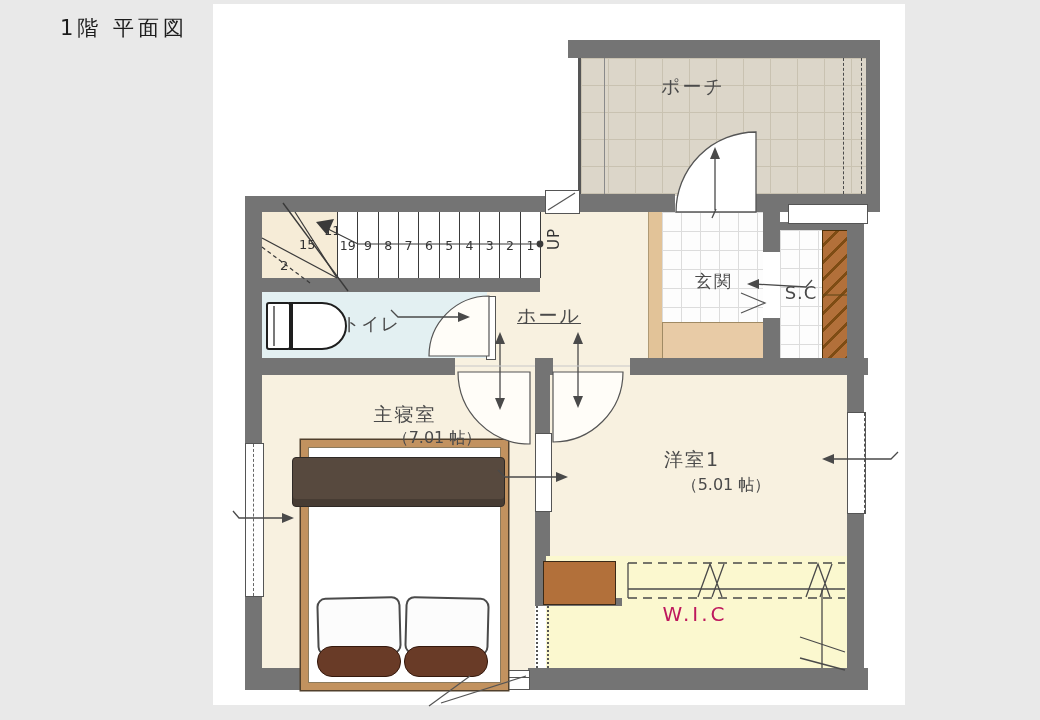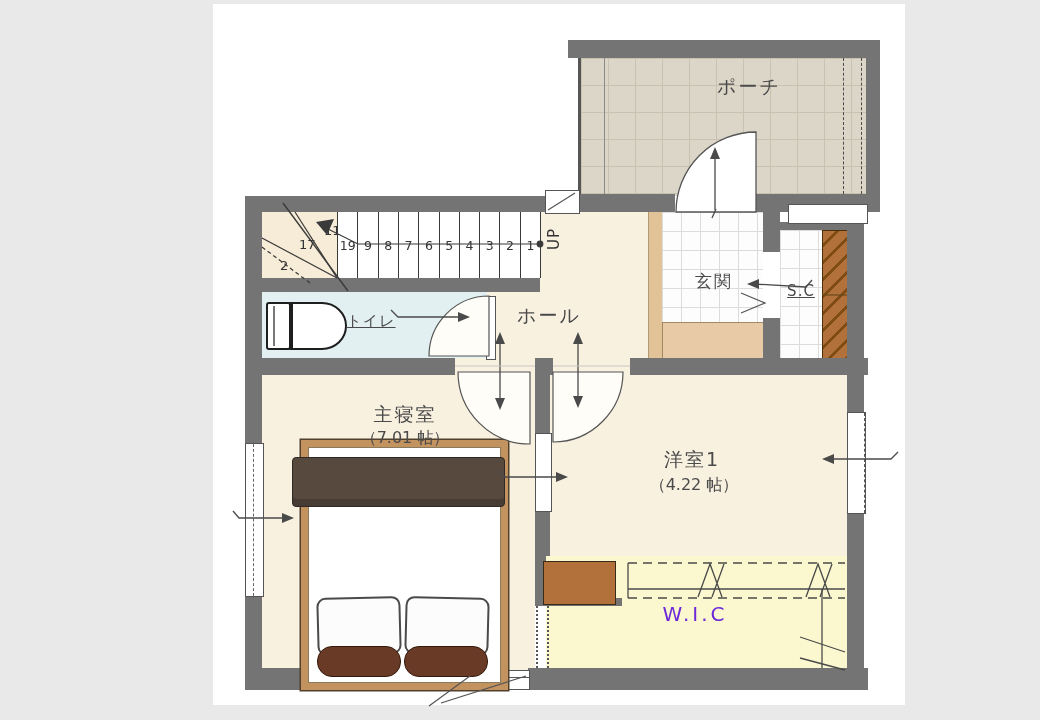--- a/index.html
+++ b/index.html
@@ -34,43 +34,44 @@
   .tread{flex:1;border-left:1.4px solid #3a3a3a;display:flex;align-items:center;justify-content:center;
     font-size:12.5px;color:#333;}
   .winder-num{position:absolute;font-size:13px;color:#333;}
   .winder-num:nth-child(1){left:324px;top:223px;}
   .winder-num:nth-child(2){left:299px;top:237px;}
   .winder-num:nth-child(3){left:280px;top:258px;}
   
   .room-label{position:absolute;transform:translateX(-50%);white-space:nowrap;color:#4a4a4a;
     letter-spacing:2px;font-size:19px;z-index:30;}
   .room-size{position:absolute;transform:translateX(-50%);white-space:nowrap;color:#4a4a4a;
-    font-size:16px;z-index:30;}
-  .small-label{font-size:15px;text-decoration:underline;}
+    font-size:16px;z-index:30;margin-left:32px;}
+  .small-label{font-size:18px;}
   .up-label{position:absolute;left:543px;top:230px;font-size:15px;color:#333;
     transform:rotate(-90deg);transform-origin:center;z-index:30;letter-spacing:1px;}
-  .wic-label{position:absolute;transform:translateX(-50%);font-size:20px;color:#6d28d9;
+  .wic-label{position:absolute;transform:translateX(-50%);font-size:20px;color:#be185d;
     letter-spacing:3px;z-index:30;}
   
   .bed-frame{position:absolute;left:301px;top:440px;width:193px;height:236px;background:#fff;
     border:7px solid #c2925f;box-shadow:0 0 0 1.5px #51402c, inset 0 0 0 1px #8c7a5c;z-index:12;}
   .blanket{position:absolute;left:292px;top:457px;width:211px;height:48px;background:#57493e;
     border:1px solid #2f2a26;border-radius:4px;box-shadow:inset 0 -7px 0 #473c33;z-index:13;}
   .pillow{position:absolute;width:80px;height:54px;background:#fcfcfc;border:2px solid #4a4a4a;
     border-radius:9px;z-index:13;}
   .bolster{position:absolute;width:82px;height:29px;background:#693b27;border:1.5px solid #35190d;
     border-radius:15px;z-index:14;}
   .dresser{position:absolute;left:543px;top:561px;width:71px;height:42px;background:#b2703a;
     border:1.5px solid #3a2a18;z-index:12;}
   .overlay{position:absolute;left:0;top:0;z-index:20;pointer-events:none;}
 </style>
 </head>
 <body>
 
 <div class="page">
+  <div class="page-title">1階 平面図</div>
   <div class="canvas"></div>
 
   <div class="tile-porch abs" style="left:581px;top:58px;width:285px;height:138px;"></div>
   <div class="floor-cream abs" style="left:262px;top:212px;width:386px;height:163px;"></div>
   <div class="strip-beige abs" style="left:648px;top:212px;width:14px;height:146px;"></div>
   <div class="tile-white abs" style="left:662px;top:212px;width:101px;height:146px;"></div>
   <div class="step-beige abs" style="left:662px;top:322px;width:101px;height:36px;"></div>
   <div class="tile-white abs" style="left:780px;top:230px;width:42px;height:128px;"></div>
   <div class="hatch-sc abs" style="left:822px;top:230px;width:25px;height:128px;"></div>
   <div class="floor-winder abs" style="left:262px;top:212px;width:75px;height:66px;"></div>
@@ -130,21 +131,21 @@
       <div class="tread">4</div>
       <div class="tread">5</div>
       <div class="tread">6</div>
       <div class="tread">7</div>
       <div class="tread">8</div>
       <div class="tread">9</div>
       <div class="tread">19</div>
     </div>
   <div>
       <div class="winder-num">11</div>
-      <div class="winder-num">17</div>
+      <div class="winder-num">15</div>
       <div class="winder-num">2</div>
     </div>
   <div class="up-label">UP</div>
 
   <div class="bed-frame"></div>
   <div class="blanket"></div>
   <div class="pillow" style="left:317px;top:597px;transform:rotate(-1.5deg);"></div>
   <div class="pillow" style="left:405px;top:597px;transform:rotate(1.5deg);"></div>
   <div class="bolster" style="left:317px;top:646px;"></div>
   <div class="bolster" style="left:404px;top:646px;"></div>
@@ -212,23 +213,23 @@
       <line x1="628" y1="563" x2="628" y2="598"></line>
       <line x1="628" y1="589" x2="845" y2="589"></line>
       <path d="M698,597 L710,564 L722,597 M712,597 L724,564"></path>
       <path d="M806,597 L818,564 L830,597 M820,597 L832,564"></path>
       <line x1="822" y1="589" x2="822" y2="668"></line>
       <line x1="800" y1="637" x2="845" y2="652"></line>
       <line x1="800" y1="658" x2="845" y2="670"></line>
     </g>
   </svg>
 
-  <div class="room-label" style="left:749px;top:74px;">ポーチ</div>
+  <div class="room-label" style="left:693px;top:74px;">ポーチ</div>
   <div class="room-label" style="left:714px;top:270px;font-size:17px;">玄関</div>
   <div class="room-label small-label" style="left:801px;top:282px;letter-spacing:1px;">S.C</div>
   <div class="room-label small-label" style="left:371px;top:312px;letter-spacing:1px;">トイレ</div>
-  <div class="room-label" style="left:549px;top:303px;">ホール</div>
+  <div class="room-label" style="left:549px;top:303px;text-decoration:underline;">ホール</div>
   <div class="room-label" style="left:405px;top:402px;">主寝室</div>
   <div class="room-size" style="left:405px;top:428px;">（7.01 帖）</div>
   <div class="room-label" style="left:692px;top:447px;">洋室1</div>
-  <div class="room-size" style="left:694px;top:475px;">（4.22 帖）</div>
+  <div class="room-size" style="left:694px;top:475px;">（5.01 帖）</div>
   <div class="wic-label" style="left:695px;top:602px;">W.I.C</div>
 </div>
 
 </body></html>

